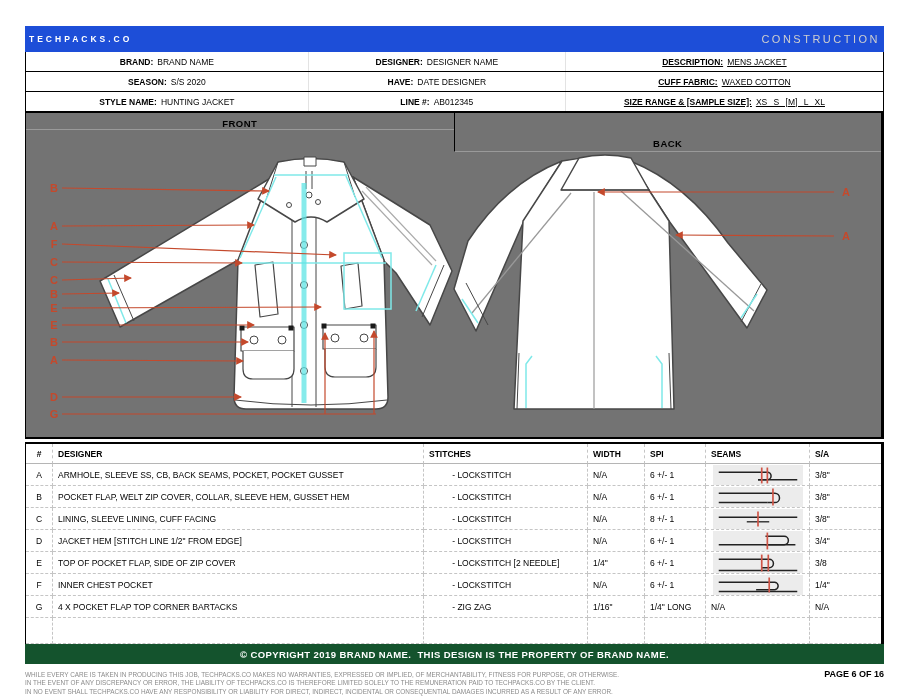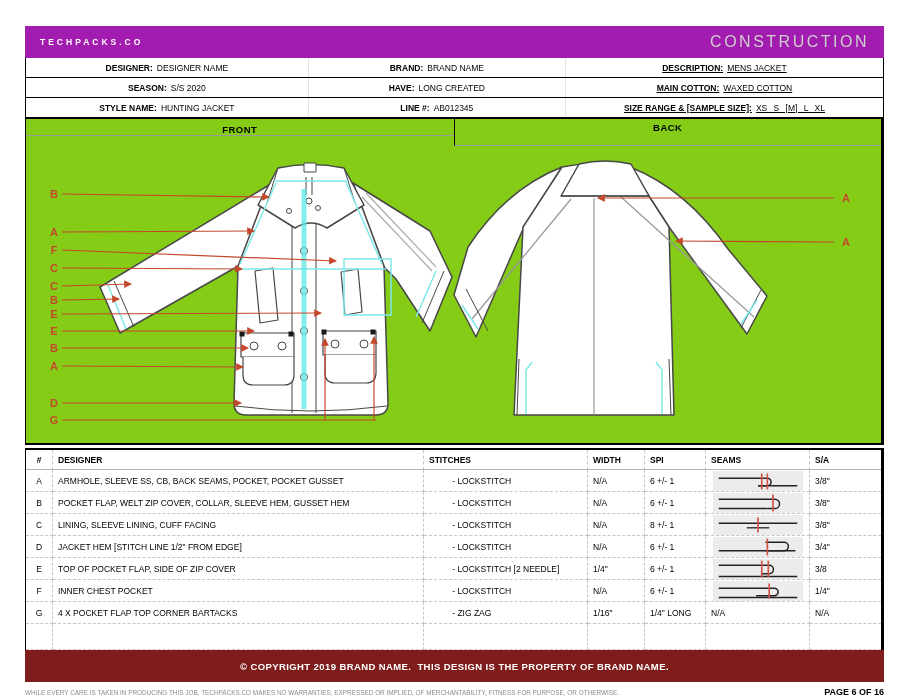--- a/index.html
+++ b/index.html
@@ -1,94 +1,94 @@
 <!DOCTYPE html>
 <html><head>
 <meta charset="utf-8">
 <style>
   html,body{margin:0;padding:0;}
   body{width:900px;height:696px;background:#fff;font-family:"Liberation Sans",sans-serif;position:relative;overflow:hidden;}
   .sheet{position:absolute;left:25px;top:26px;width:859px;}
 
   
-  .topbar{height:32px;background:#a21caf;display:flex;align-items:center;justify-content:space-between;padding:0 15px;box-sizing:border-box;}
+  .topbar{height:26px;background:#1d4ed8;display:flex;align-items:center;justify-content:space-between;padding:0 4px;box-sizing:border-box;}
   .logo{color:#fff;font-weight:bold;font-size:8.5px;letter-spacing:3px;}
-  .doctype{color:#cfcfcf;font-size:16px;letter-spacing:2.5px;}
+  .doctype{color:#cfcfcf;font-size:11px;letter-spacing:2.5px;}
 
   
   .info{border-left:1px solid #000;border-right:1px solid #000;}
   .info-row{display:grid;grid-template-columns:33% 30% 37%;border-bottom:1px solid #000;height:19px;}
   .info-cell{display:flex;align-items:center;justify-content:center;font-size:8.5px;border-right:1px solid #e3e3e3;white-space:nowrap;overflow:hidden;}
   .info-cell:last-child{border-right:none;text-decoration:underline;}
   .info-cell .lbl{font-weight:bold;margin-right:4px;}
   .info-cell.sizes .val{word-spacing:4px;}
 
   
-  .panel{position:relative;height:324px;border:1px solid #000;border-right:3px solid #000;border-bottom:2px solid #000;box-sizing:content-box;background:#84cc16;}
+  .panel{position:relative;height:324px;border:1px solid #000;border-right:3px solid #000;border-bottom:2px solid #000;box-sizing:content-box;background:#737373;}
   .view-strip{position:absolute;top:0;width:50%;box-sizing:border-box;display:flex;justify-content:center;align-items:flex-end;font-weight:bold;font-size:9.5px;letter-spacing:.5px;}
   .front-strip{left:0;height:17px;border-bottom:1px solid #9a9a9a;}
-  .back-strip{left:50%;height:27px;border-bottom:1px solid #9a9a9a;border-left:1px solid #000;padding-bottom:12px;}
+  .back-strip{left:50%;height:39px;border-bottom:1px solid #9a9a9a;border-left:1px solid #000;padding-bottom:2px;}
   .panel svg{position:absolute;left:0;top:0;}
   text.co{font-family:"Liberation Sans",sans-serif;font-size:11px;font-weight:bold;fill:#c4492c;text-anchor:middle;}
 
   
   .ops{margin-top:3px;border-top:2px solid #000;border-left:1px solid #000;border-right:3px solid #000;box-sizing:content-box;}
   .trow{display:grid;grid-template-columns:27px 371px 164px 57px 61px 104px 71px;height:22px;}
   .trow.head{height:20px;font-weight:bold;}
   .trow.filler{height:26px;}
   .tcell{border-right:1px dashed #c5c5c5;border-bottom:1px dashed #c5c5c5;display:flex;align-items:center;padding:0 5px;font-size:8.5px;box-sizing:border-box;white-space:nowrap;overflow:hidden;}
   .trow.head .tcell{border-bottom:1px solid #b5b5b5;}
   .tcell:last-child{border-right:none;}
   .tcell.c{justify-content:center;padding:0;}
   .tcell .code{font-weight:bold;margin-top:28px;}
   .tcell .sname{margin-left:9px;}
   .seam-box{background:#ececec;width:90px;height:20px;display:flex;align-items:center;justify-content:center;margin:0 auto;}
 
   
-  .cbar{height:32px;background:#7f1d1d;color:#fff;display:flex;align-items:center;justify-content:center;font-weight:bold;font-size:9.5px;letter-spacing:.4px;white-space:pre;}
+  .cbar{height:20px;background:#14532d;color:#fff;display:flex;align-items:center;justify-content:center;font-weight:bold;font-size:9.5px;letter-spacing:.4px;white-space:pre;}
   .footer{margin-top:5px;display:flex;justify-content:space-between;align-items:center;}
   .legal{font-size:6.4px;color:#8a8a8a;line-height:1.3;}
   .pageno{font-size:9px;font-weight:bold;color:#000;white-space:nowrap;align-self:flex-end;margin-bottom:19px;}
 </style>
 </head>
 <body>
 
 <div class="sheet">
 
   <div class="topbar">
     <span class="logo">TECHPACKS.CO</span>
     <span class="doctype">CONSTRUCTION</span>
   </div>
 
   <div class="info">
     <div class="info-row">
       <div class="info-cell">
+          <span class="lbl">BRAND:</span>
+          <span class="val">BRAND NAME</span>
+        </div>
+      <div class="info-cell">
           <span class="lbl">DESIGNER:</span>
           <span class="val">DESIGNER NAME</span>
         </div>
       <div class="info-cell">
-          <span class="lbl">BRAND:</span>
-          <span class="val">BRAND NAME</span>
-        </div>
-      <div class="info-cell">
           <span class="lbl">DESCRIPTION:</span>
           <span class="val">MENS JACKET</span>
         </div>
     </div>
     <div class="info-row">
       <div class="info-cell">
           <span class="lbl">SEASON:</span>
           <span class="val">S/S 2020</span>
         </div>
       <div class="info-cell">
           <span class="lbl">HAVE:</span>
-          <span class="val">LONG CREATED</span>
-        </div>
-      <div class="info-cell">
-          <span class="lbl">MAIN COTTON:</span>
+          <span class="val">DATE DESIGNER</span>
+        </div>
+      <div class="info-cell">
+          <span class="lbl">CUFF FABRIC:</span>
           <span class="val">WAXED COTTON</span>
         </div>
     </div>
     <div class="info-row">
       <div class="info-cell">
           <span class="lbl">STYLE NAME:</span>
           <span class="val">HUNTING JACKET</span>
         </div>
       <div class="info-cell">
           <span class="lbl">LINE #:</span>

